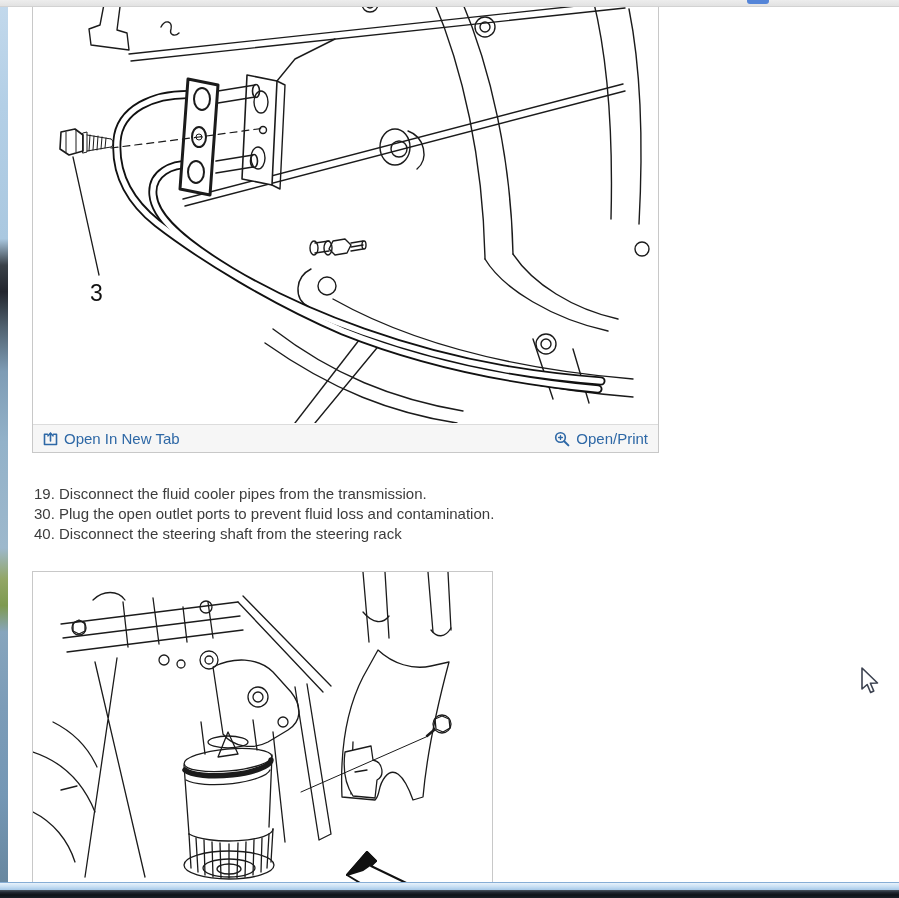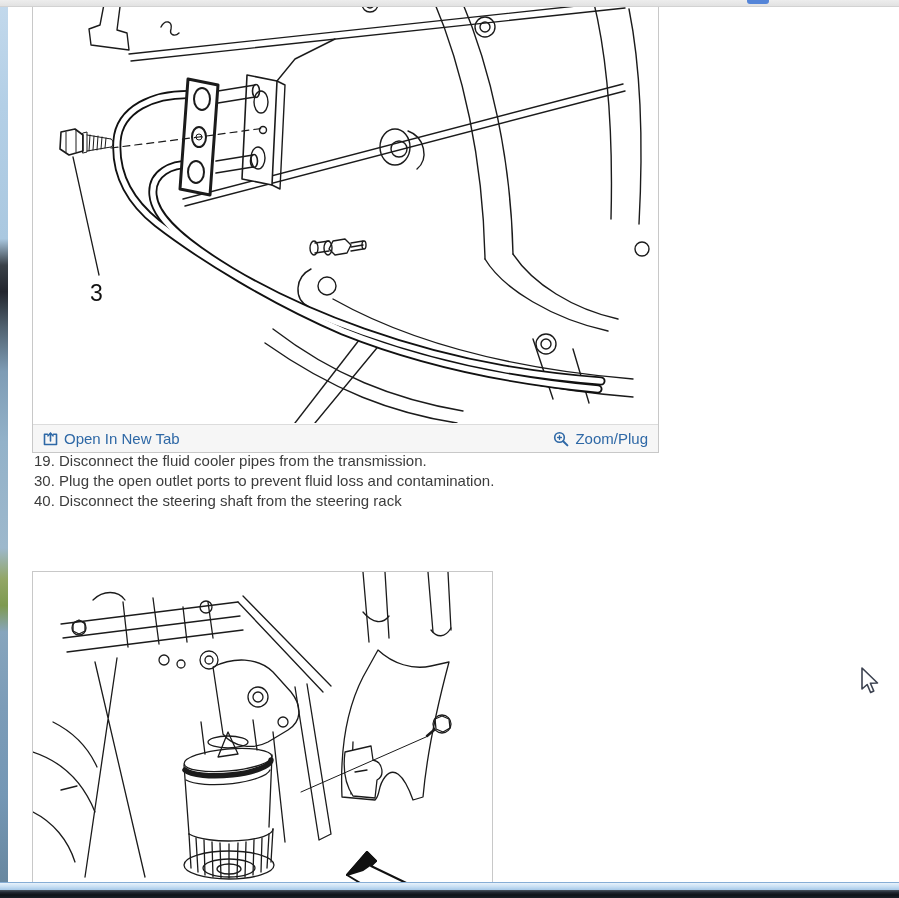--- a/index.html
+++ b/index.html
@@ -51,21 +51,21 @@
   }
   .fig-link{
     display:flex;align-items:center;gap:6px;
     color:#2e68a6;font-size:15px;text-decoration:none;cursor:pointer;
     line-height:1;
   }
   .fig-link svg{display:block;}
 
   
   .steps{
-    position:absolute;left:34px;top:451px;margin:0;padding:0;
+    position:absolute;left:34px;top:484px;margin:0;padding:0;
     list-style:none;z-index:2;
     color:#3c3c3c;font-size:15px;line-height:20px;
   }
 
   
   .bottom-window-edge{
     position:absolute;left:0;top:882px;width:899px;height:8px;z-index:30;
     background:linear-gradient(180deg,#e8f2fb,#c6def3 55%,#a6c8e7);
     border-top:1px solid #86add5;box-sizing:border-box;
   }
@@ -193,21 +193,21 @@
         <span>Open In New Tab</span>
       </a>
       <a class="fig-link">
         <svg width="16" height="16" viewBox="0 0 16 16">
           <g stroke="#2e68a6" fill="none" stroke-linecap="round">
             <circle cx="6.5" cy="6.5" r="4.8" stroke-width="1.6"></circle>
             <path d="M 10.2 10.2 L 14.4 14.4" stroke-width="2"></path>
             <path d="M 6.5 4.6 L 6.5 8.4 M 4.6 6.5 L 8.4 6.5" stroke-width="1.3"></path>
           </g>
         </svg>
-        <span>Zoom/Plug</span>
+        <span>Open/Print</span>
       </a>
     </figcaption>
   </figure>
 
   <ol class="steps">
     <li>19. Disconnect the fluid cooler pipes from the transmission.</li>
     <li>30. Plug the open outlet ports to prevent fluid loss and contamination.</li>
     <li>40. Disconnect the steering shaft from the steering rack</li>
   </ol>
 

